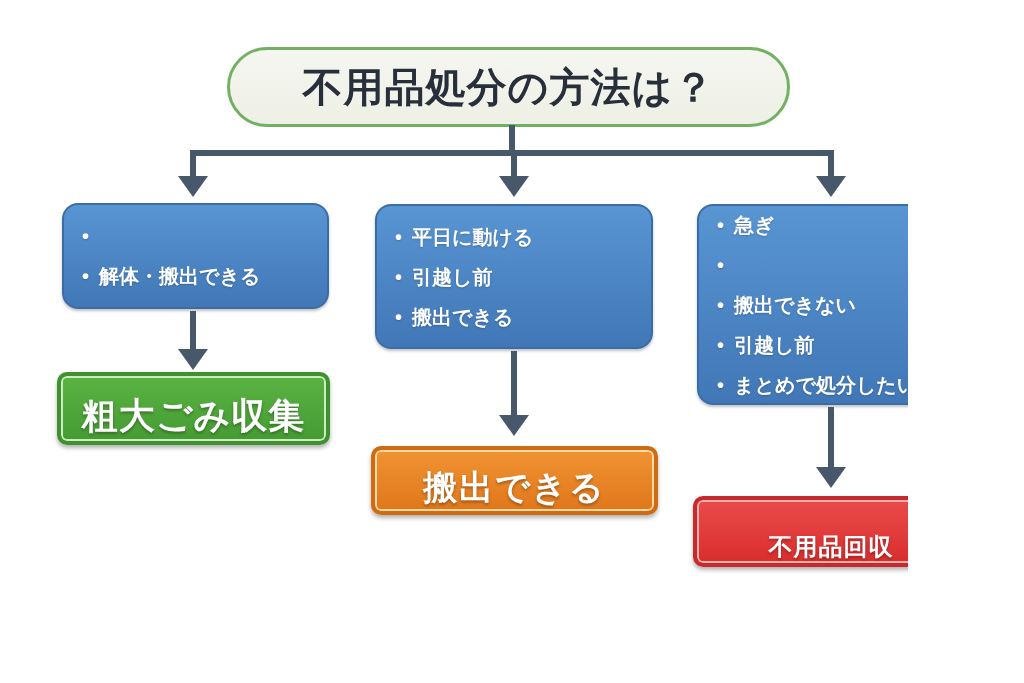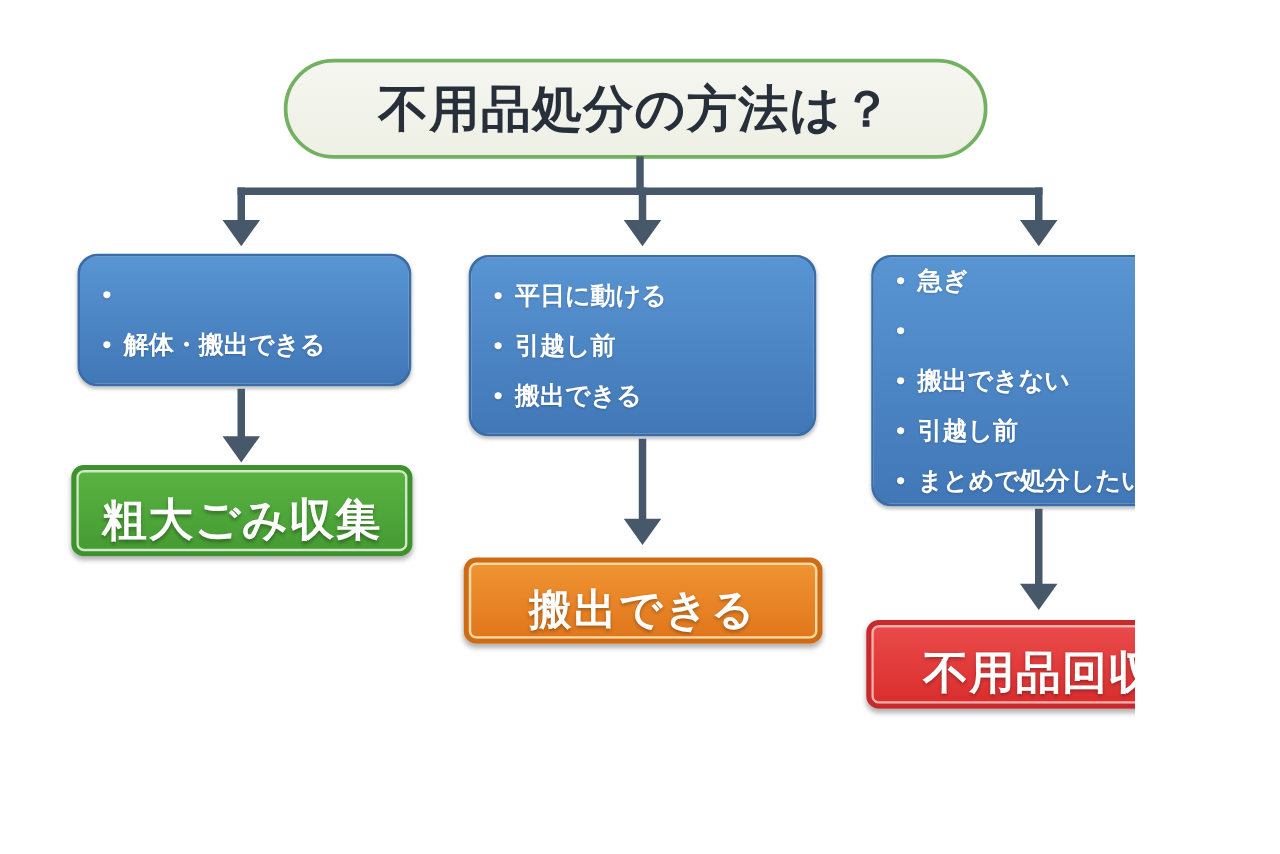--- a/index.html
+++ b/index.html
@@ -58,21 +58,21 @@
   .result.orange{
     border:4px solid #cf6b13;
     background:linear-gradient(180deg,#f09433 0%,#e0761b 100%);
     box-shadow:inset 0 0 0 2px #f9d9a5,0 3px 4px rgba(0,0,0,.3);
     font-size:34px;letter-spacing:2px;
   }
   .result.red{
     border:4px solid #c62a2c;
     background:linear-gradient(180deg,#ea4b4b 0%,#da2d2d 100%);
     box-shadow:inset 0 0 0 2px #f3b1ad,0 3px 4px rgba(0,0,0,.3);
-    font-size:36px;letter-spacing:1px;
+    font-size:24px;letter-spacing:1px;
   }
 </style>
 </head>
 <body>
 
 <div class="canvas">
 
   <div class="title-pill">
     <span>不用品処分の方法は？</span>
   </div>

